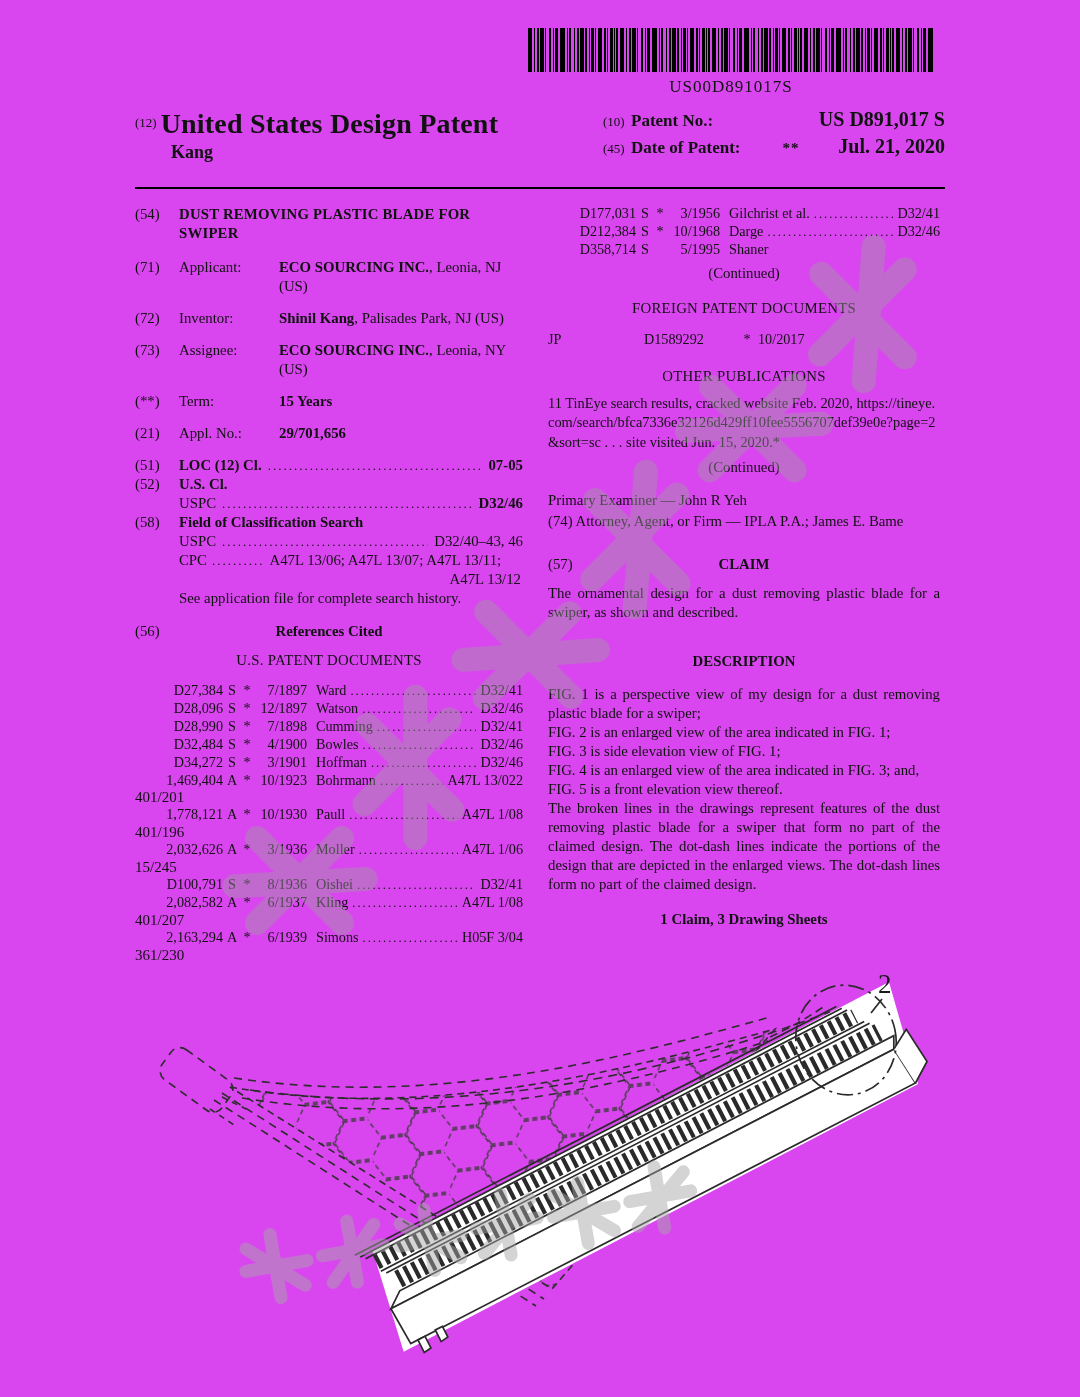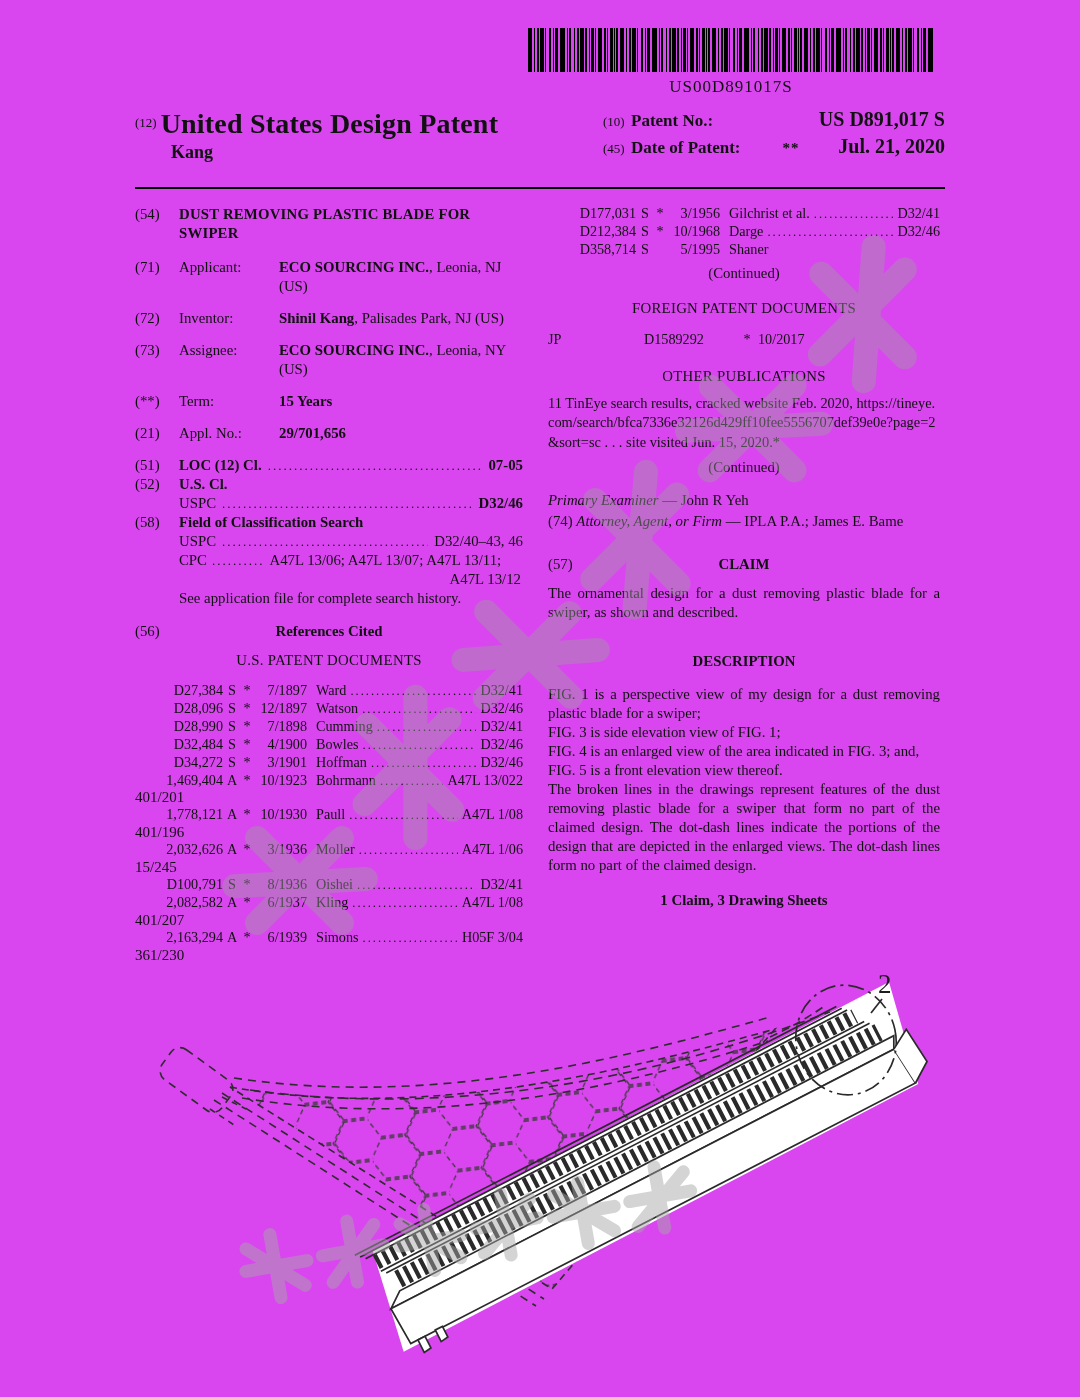--- a/index.html
+++ b/index.html
@@ -1,19 +1,19 @@
 <!DOCTYPE html>
 <html><head>
 <meta charset="utf-8">
 <style>
   html,body{margin:0;padding:0;background:#e8e8e8;}
   #page{position:relative;width:1080px;height:1397px;background:#d946ef;margin:0 auto;
         font-family:"Liberation Serif", serif;color:#111;overflow:hidden;}
   .b{font-weight:bold}
-  .i{font-style:italic}
+  .i{}
 
   
   .barcode-wrap{position:absolute;left:525px;top:28px;width:412px;text-align:center;}
   .barcode-num{font-size:17px;letter-spacing:1px;margin-top:1px;}
 
   
   .hdr{position:absolute;left:135px;top:108px;width:810px;display:flex;justify-content:space-between;}
   .hdr-left{width:440px;}
   .kindcode{font-size:13px;vertical-align:6px;}
   .main-title{font-size:28px;font-weight:bold;letter-spacing:.2px;}
@@ -385,20 +385,21 @@
     <div class="sec-head" style="margin-top:24px;">
       <span class="code">(57)</span>
       <span class="b">CLAIM</span>
     </div>
     <div class="claim-text">The ornamental design for a dust removing plastic blade for a swiper, as shown and described.</div>
 
     <div class="sec-head" style="margin-top:30px;margin-bottom:14px;">
       <span class="b">DESCRIPTION</span>
     </div>
     <div class="desc-item">FIG. 1 is a perspective view of my design for a dust removing plastic blade for a swiper;</div>
+    <div class="desc-item">FIG. 2 is an enlarged view of the area indicated in FIG. 1;</div>
     <div class="desc-item">FIG. 3 is side elevation view of FIG. 1;</div>
     <div class="desc-item">FIG. 4 is an enlarged view of the area indicated in FIG. 3; and,</div>
     <div class="desc-item">FIG. 5 is a front elevation view thereof.</div>
     <div class="desc-item">The broken lines in the drawings represent features of the dust removing plastic blade for a swiper that form no part of the claimed design. The dot-dash lines indicate the portions of the design that are depicted in the enlarged views. The dot-dash lines form no part of the claimed design.</div>
     <div class="sheets">1 Claim, 3 Drawing Sheets</div>
   </div>
 
   <div class="figure">
     <svg width="820" height="440" viewBox="0 0 820 440">
       <defs>

